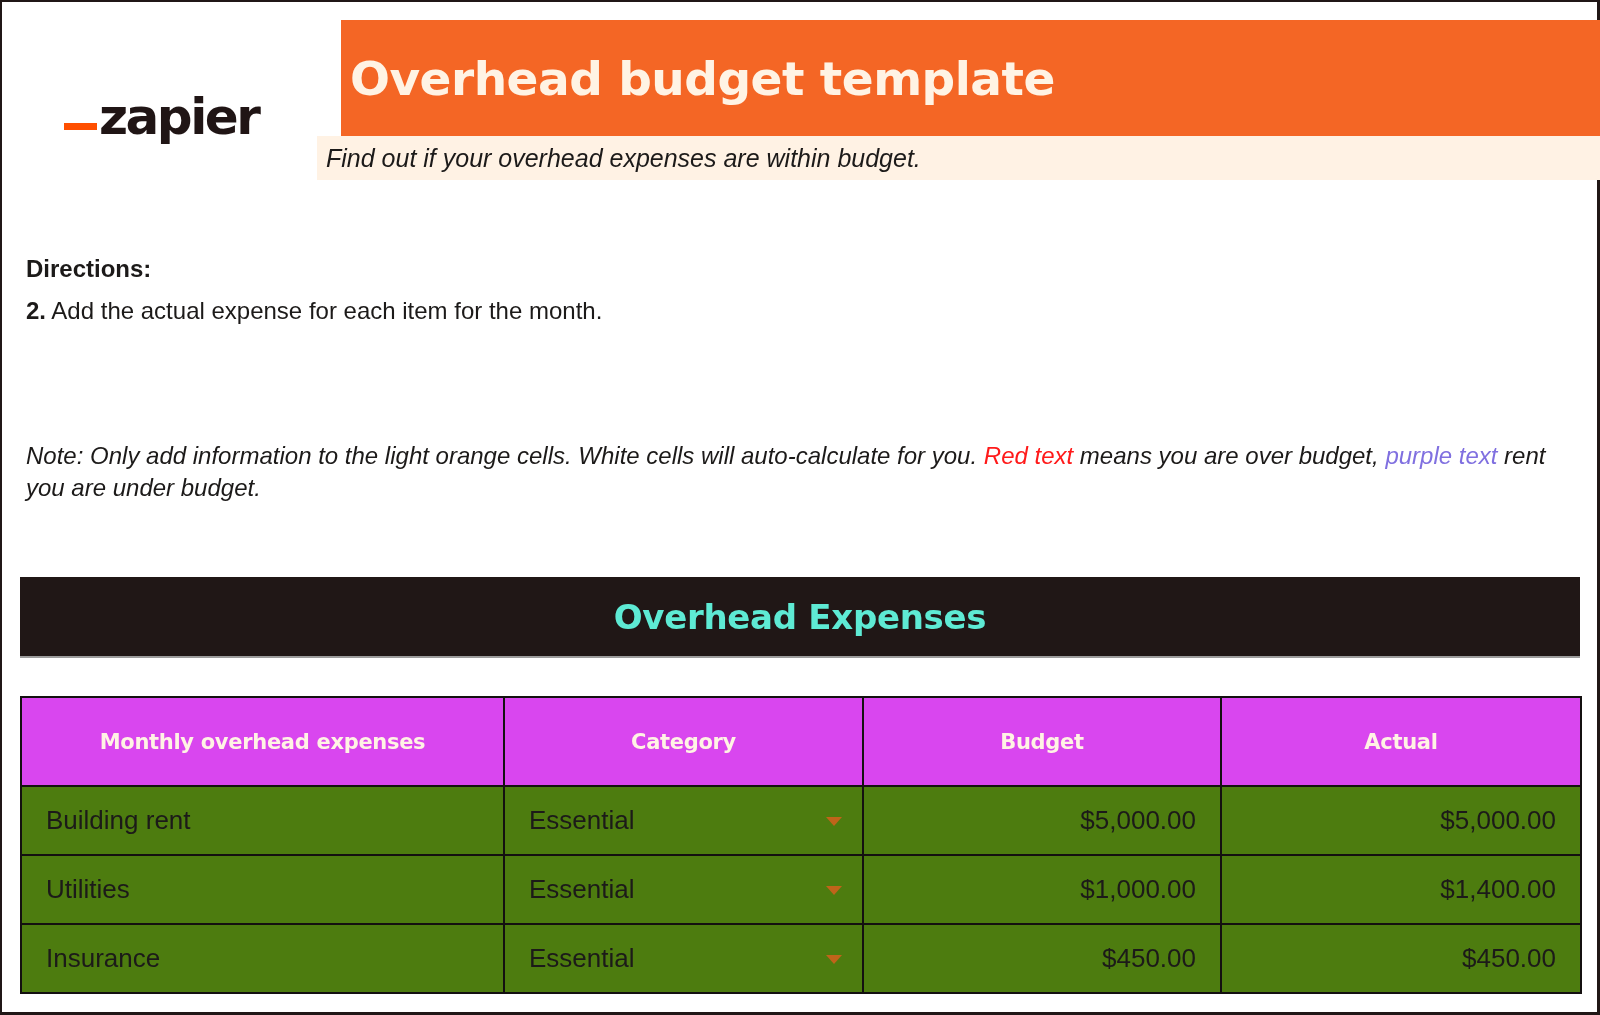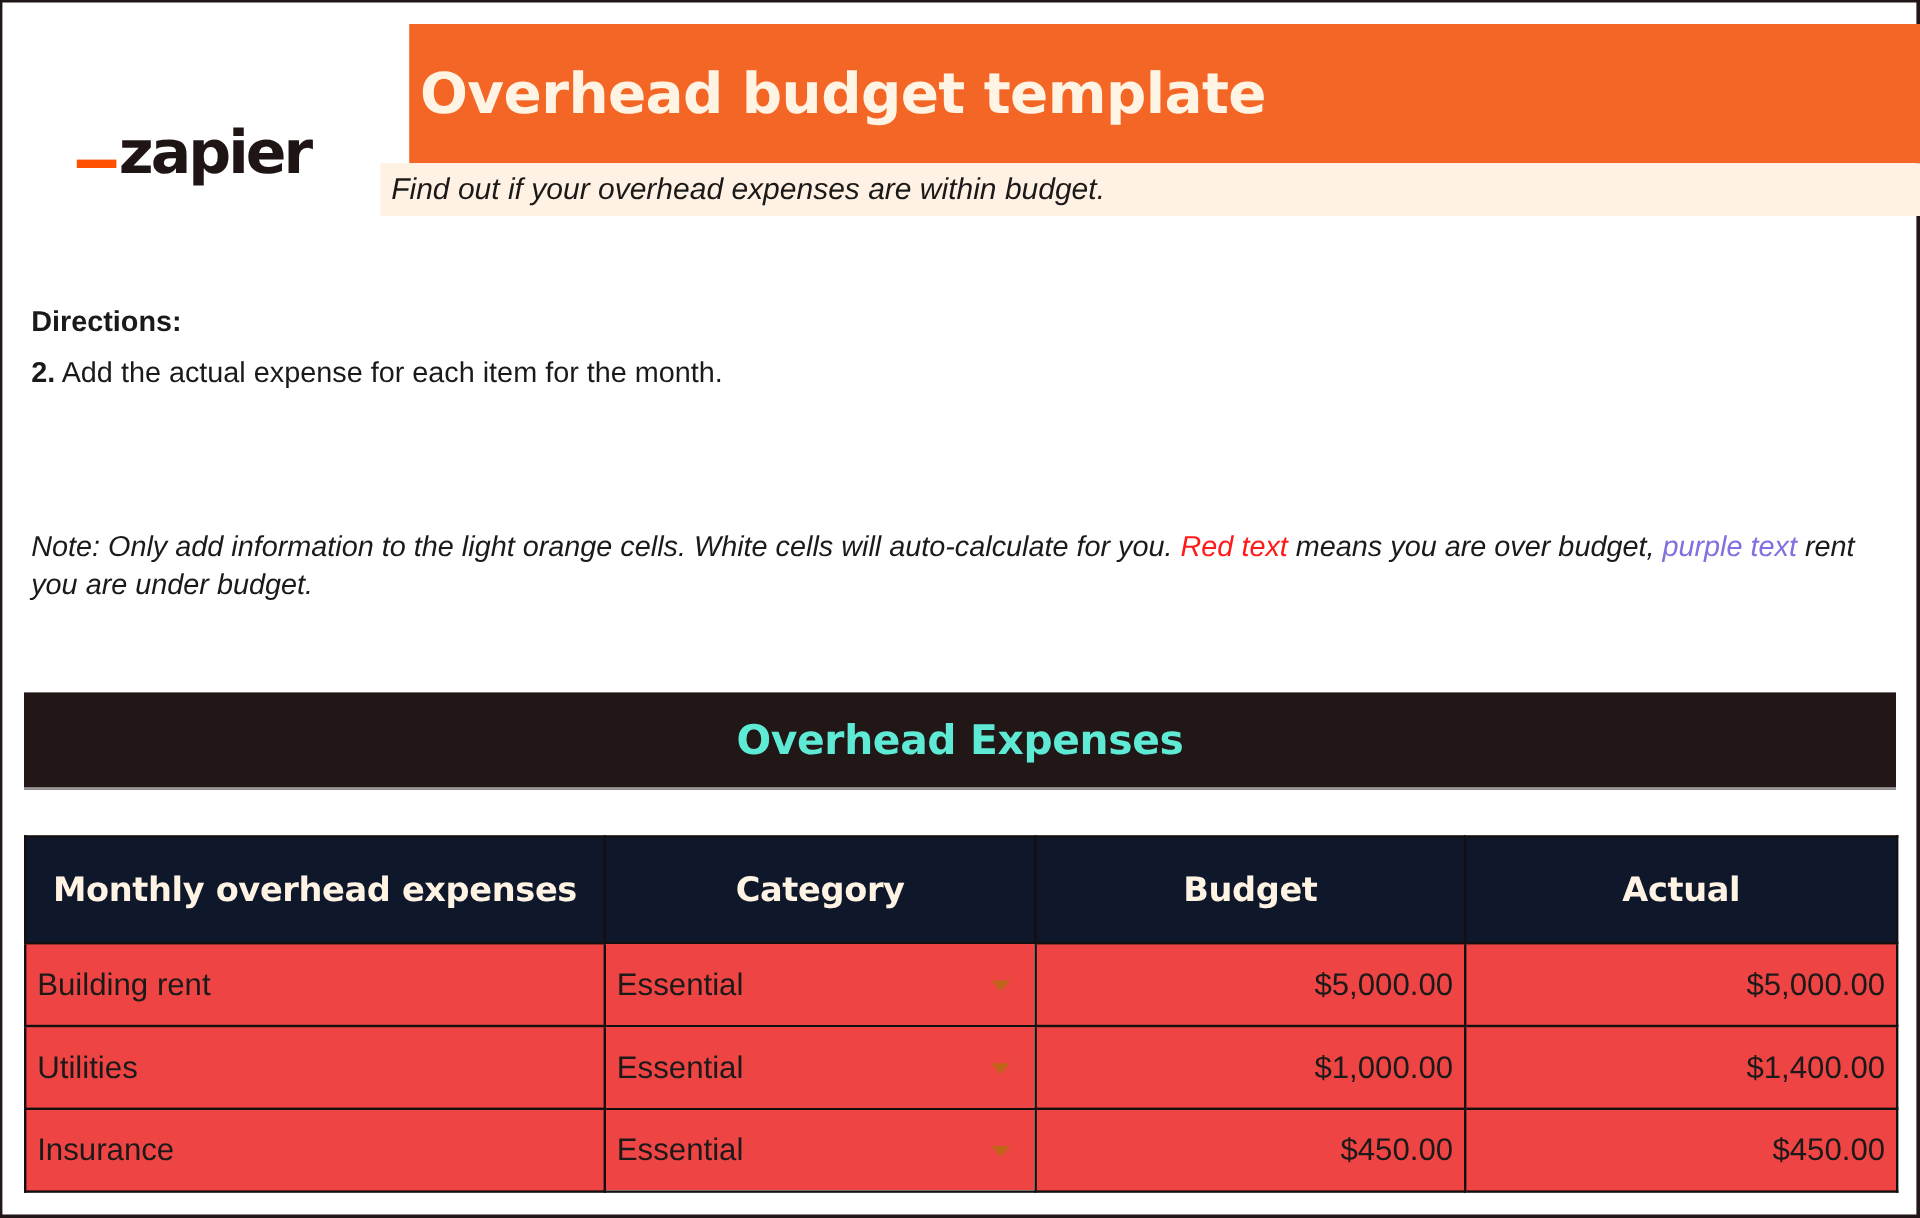--- a/index.html
+++ b/index.html
@@ -10,21 +10,21 @@
     color: #1c1a19;
   }
   .frame {
     position: absolute; left: 0; top: 0; width: 1600px; height: 1015px;
     box-sizing: border-box;
     border: 2px solid #201716;
     border-right-width: 3px;
     border-bottom-width: 3px;
   }
   .logo {
-    position: absolute; left: 64px; top: 82px; height: 70px;
+    position: absolute; left: 64px; top: 72px; height: 70px;
     display: flex; align-items: flex-end;
   }
   .logo .bar {
     width: 33px; height: 7px; background: #ff4f00; margin-right: 2px; margin-bottom: 12px;
   }
   .logo .word {
     font-family: "DejaVu Sans", sans-serif; font-weight: bold;
     font-size: 50px; letter-spacing: -2.5px; color: #201515; line-height: 1;
   }
   .title-bar {
@@ -75,29 +75,29 @@
     position: absolute; left: 20px; top: 696px;
     width: 1560px;
     border-collapse: collapse;
     table-layout: fixed;
   }
   table.expenses th, table.expenses td {
     border: 2px solid #141010;
     box-sizing: border-box;
   }
   table.expenses th {
-    background: #0f172a; color: #fff3e4;
+    background: #d946ef; color: #fff3e4;
     font-family: "DejaVu Sans", sans-serif; font-weight: bold;
-    font-size: 28px; height: 89px; text-align: center; padding: 0;
+    font-size: 21px; height: 89px; text-align: center; padding: 0;
     letter-spacing: -0.3px;
   }
   table.expenses td {
-    background: #ef4444; height: 69px;
+    background: #4d7c0f; height: 69px;
     font-size: 26px; font-family: "Liberation Sans", sans-serif; color: #1c1a19;
-    padding: 0 9px;
+    padding: 0 24px;
   }
   table.expenses td.num { text-align: right; }
   .cat-cell { position: relative; }
   .cat-cell .cat-val { display: inline-block; }
   .cat-cell .dropdown-arrow {
     position: absolute; right: 20px; top: 50%; margin-top: -4px;
     width: 0; height: 0;
     border-left: 8px solid transparent; border-right: 8px solid transparent;
     border-top: 9px solid #c0641a;
     cursor: pointer;

